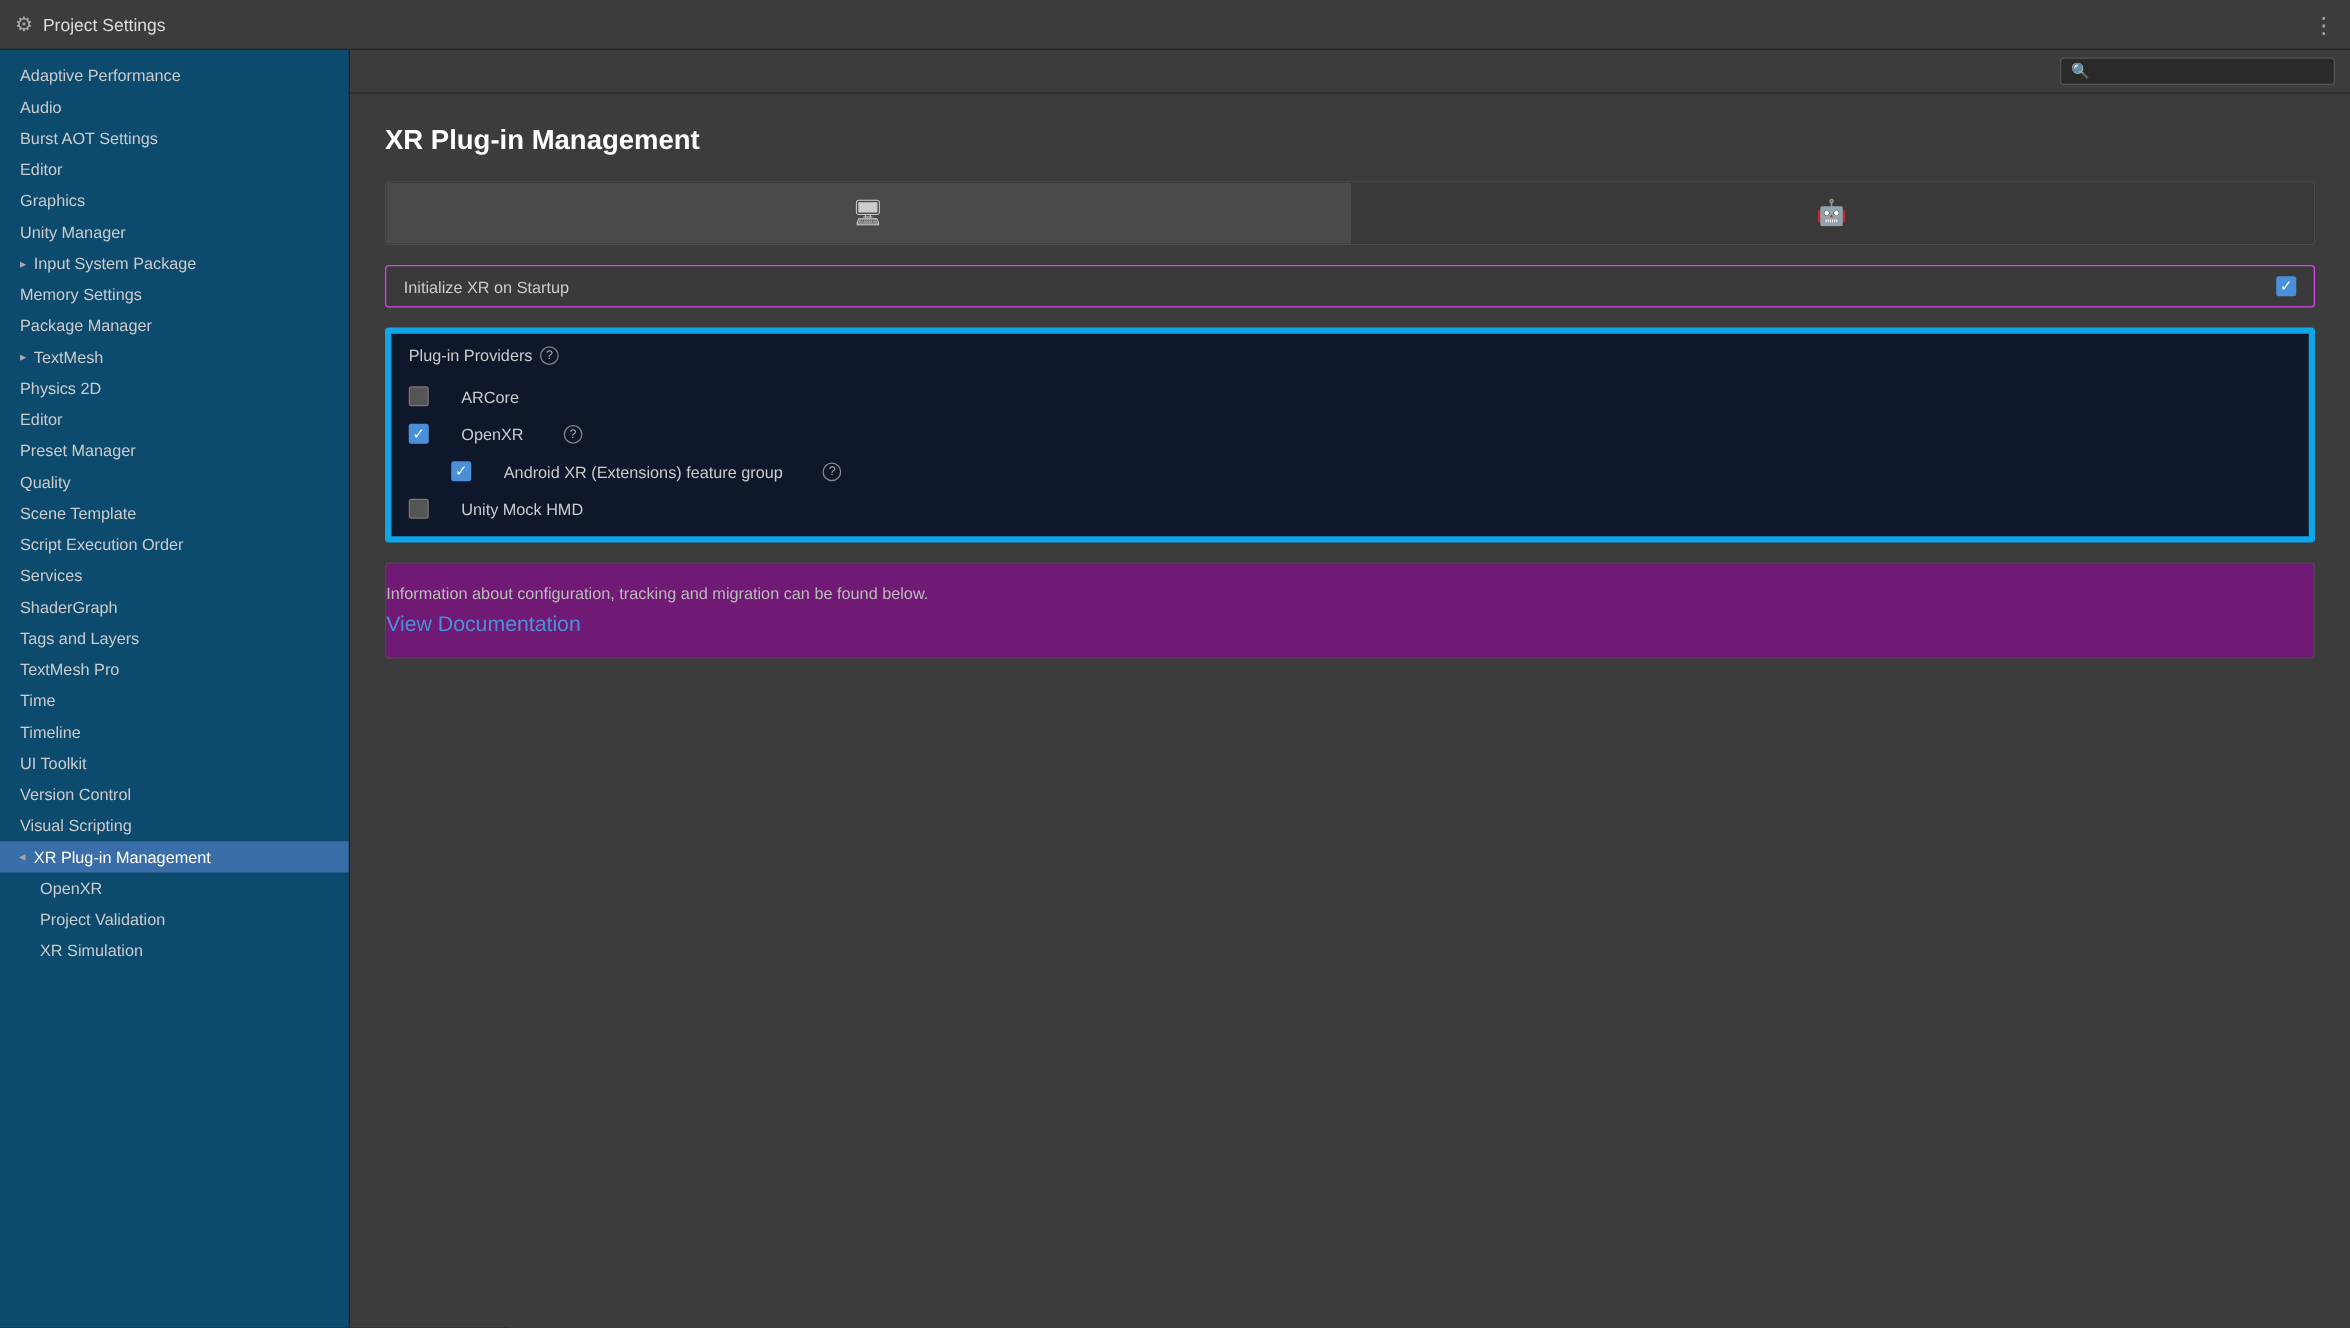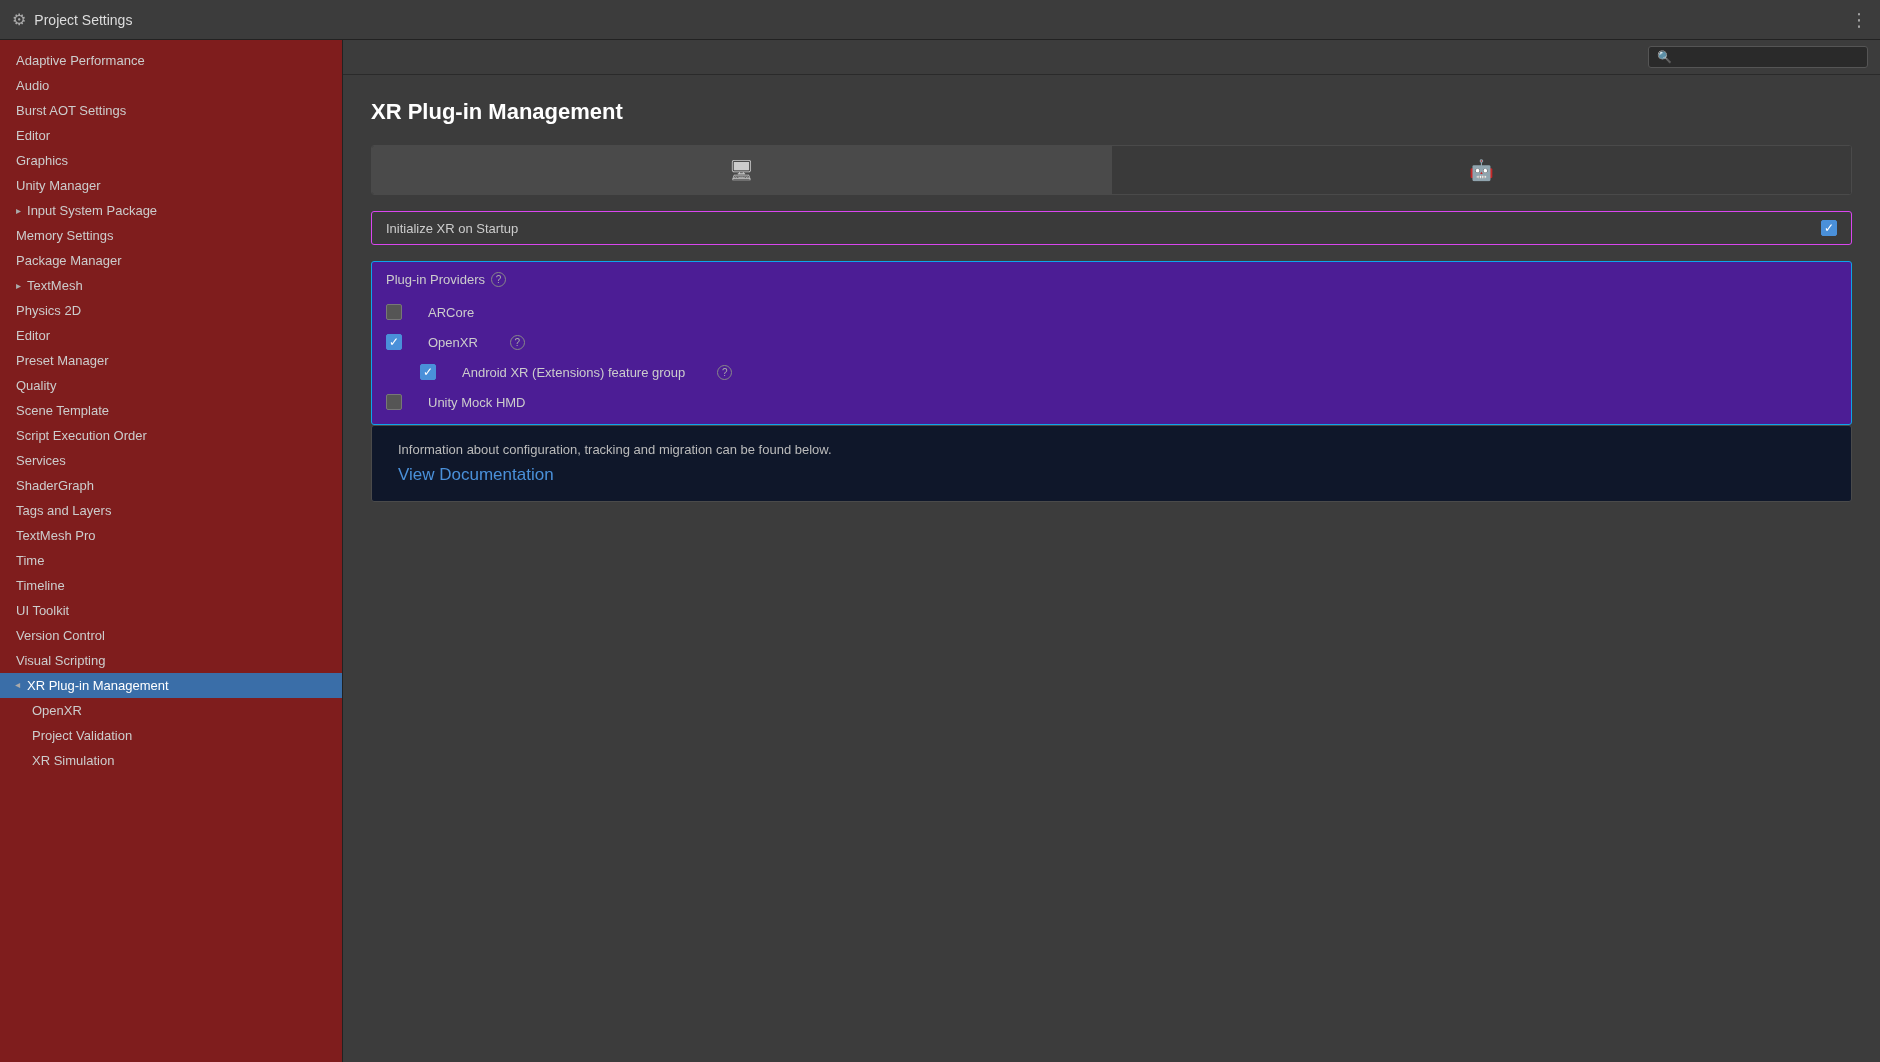--- a/index.html
+++ b/index.html
@@ -47,22 +47,22 @@
 
     
     .main-layout {
       display: flex;
       flex: 1;
       overflow: hidden;
     }
 
     
     .sidebar {
-      width: 343px;
-      background: #7f1d1d;
+      width: 280px;
+      background: #0c4a6e;
       border-right: 1px solid #222;
       overflow-y: auto;
       flex-shrink: 0;
       padding: 8px 0;
     }
     .sidebar::-webkit-scrollbar { width: 6px; }
     .sidebar::-webkit-scrollbar-track { background: #383838; }
     .sidebar::-webkit-scrollbar-thumb { background: #555; border-radius: 3px; }
 
     .sidebar-item {
@@ -217,23 +217,24 @@
       font-size: 12px;
       color: #fff;
     }
     .checkbox.checked {
       background: #4a90d9;
       border-color: #4a90d9;
     }
 
     
     .providers-section {
-      background: #4c1d95;
-      border: 1px solid #0ea5e9;
+      background: #0f172a;
+      border: 5px solid #0ea5e9;
       border-radius: 3px;
+      margin-bottom: 16px;
     }
     .providers-header {
       padding: 10px 14px;
       display: flex;
       align-items: center;
       gap: 6px;
       font-size: 13px;
       color: #ccc;
     }
     .help-icon {
@@ -264,24 +265,24 @@
       display: flex;
       align-items: center;
       gap: 6px;
     }
     .provider-label.disabled {
       color: #888;
     }
 
     
     .info-section {
-      background: #0f172a;
+      background: #701a75;
       border: 1px solid #4a4a4a;
       border-radius: 3px;
-      padding: 16px 26px;
+      padding: 16px 0;
     }
     .info-text {
       color: #bbb;
       margin-bottom: 8px;
       font-size: 13px;
     }
     .info-link {
       color: #4a90d9;
       text-decoration: none;
       cursor: pointer;

